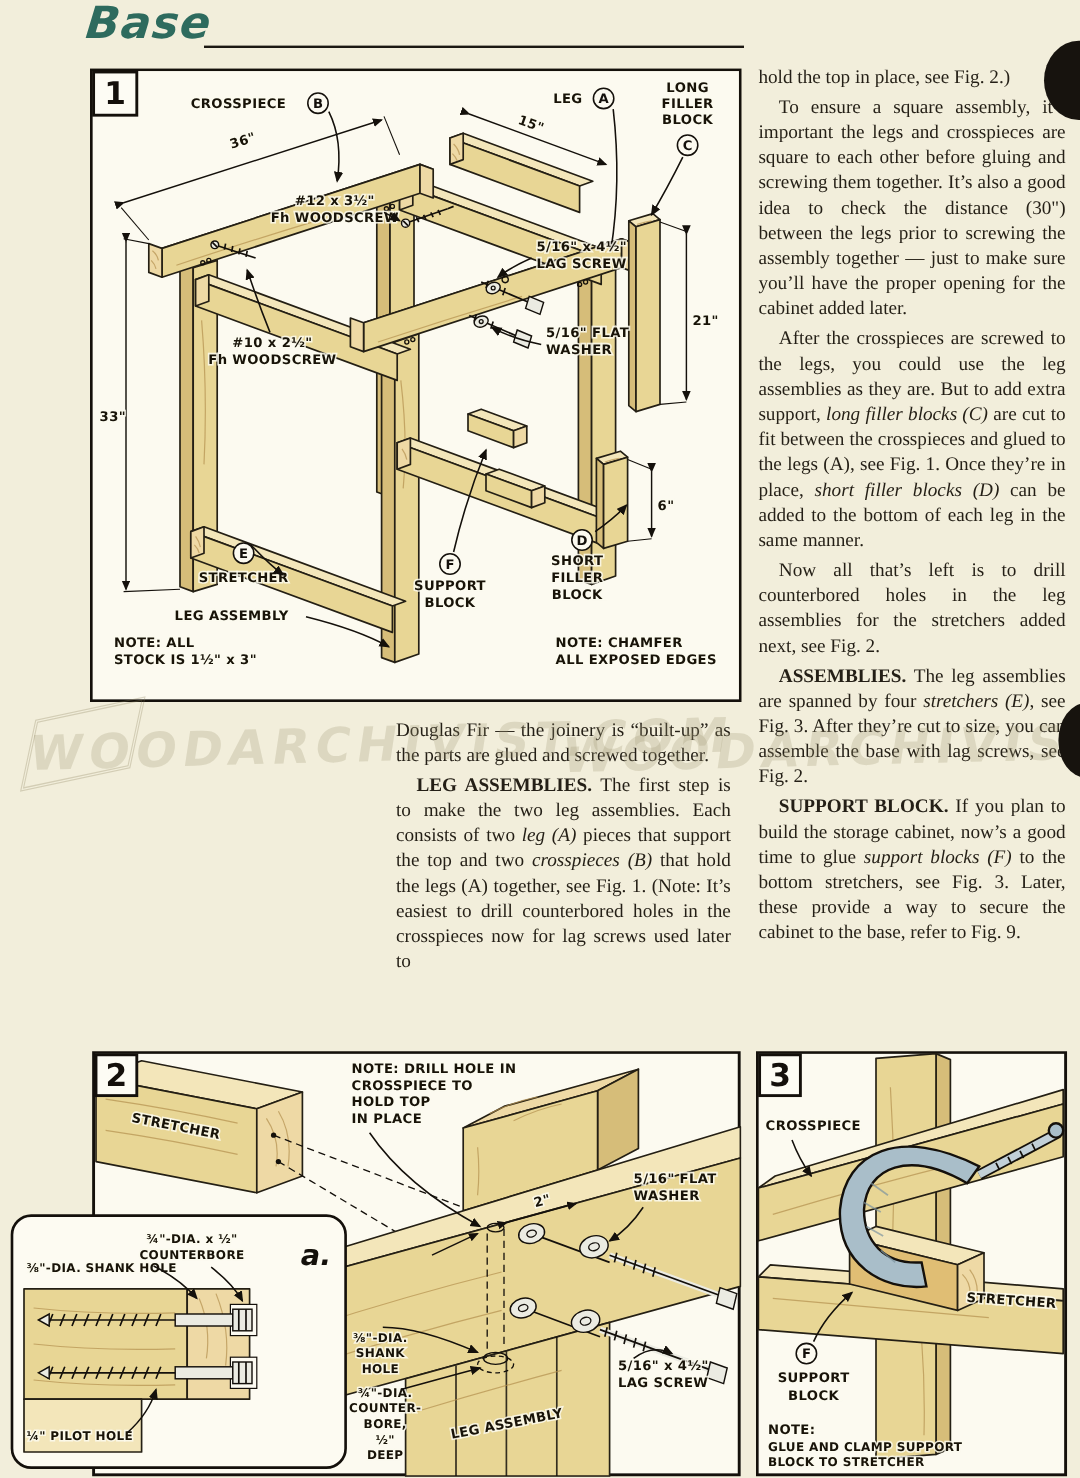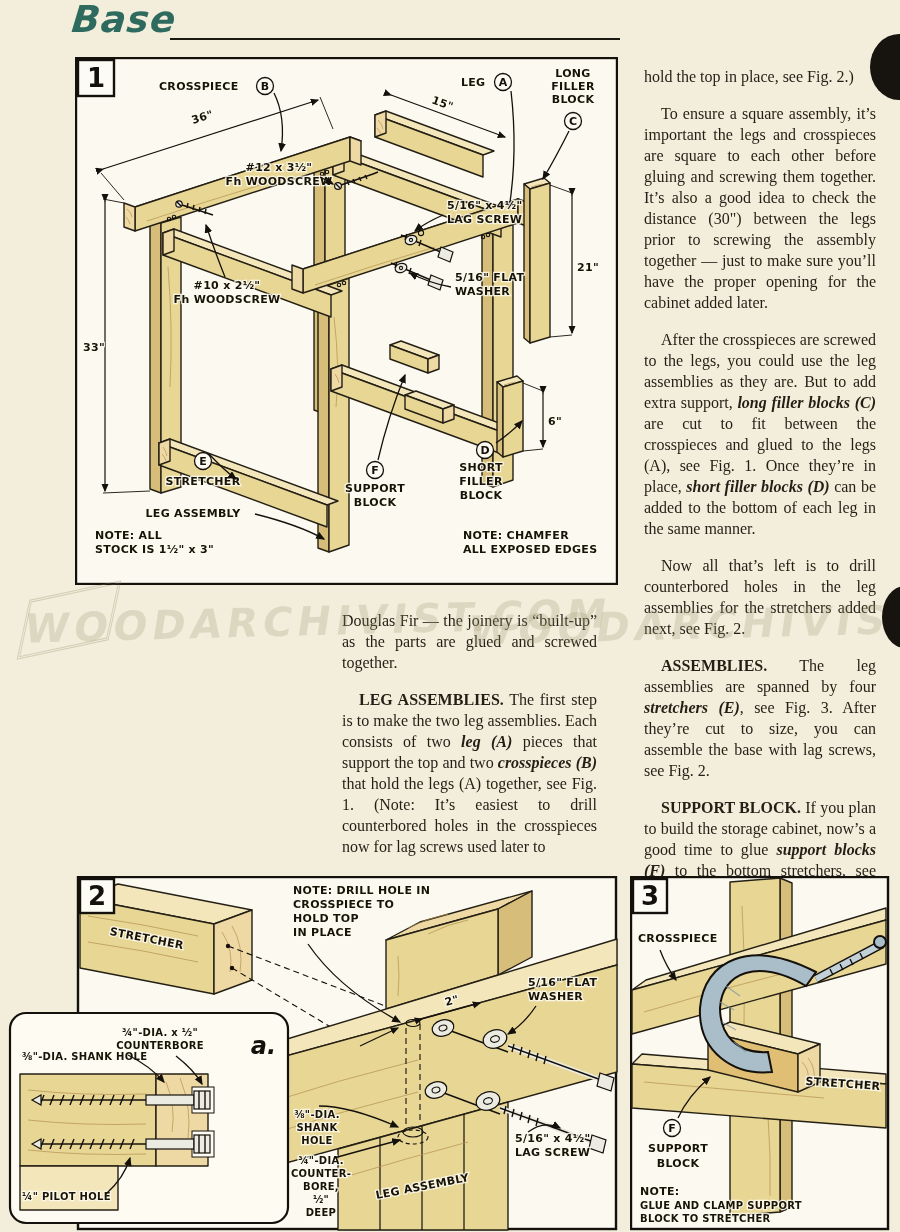--- a/index.html
+++ b/index.html
@@ -14,24 +14,24 @@
   .figbox{position:absolute;background:transparent;}
   .fig1{left:75px;top:57px;width:543px;height:528px;}
   .fig2{left:8px;top:876px;width:610px;height:356px;}
   .fig3{left:630px;top:876px;width:260px;height:356px;}
   svg{display:block;}
   
   .col{position:absolute;text-align:justify;font-size:16px;line-height:21px;}
   .col-left{left:25px;top:594px;width:287px;}
   .col-mid{left:326px;top:594px;width:287px;}
   .col-right{left:628px;top:50px;width:264px;}
-  .col p{margin:16px;}
+  .col p{margin:4px;}
   .col p.indent{text-indent:17px;}
   .sg-b{font-weight:700;}
-  .sg-i{font-style:italic;font-weight:bold;}
+  .sg-i{font-style:italic;}
   
   .wm{position:absolute;font-family:"DejaVu Sans",sans-serif;font-weight:700;font-size:40px;
       color:rgba(160,150,115,0.26);letter-spacing:5px;transform:skewX(-10deg) rotate(-1.5deg);
       pointer-events:none;z-index:6;white-space:nowrap;}
   .stamp{position:absolute;left:22px;top:592px;width:88px;height:50px;
          border:3px double rgba(140,128,92,0.30);transform:rotate(-12deg) skewX(-24deg);z-index:6;}
   .blob{position:absolute;background:#17130e;border-radius:50%;z-index:7;}
   .blob1{left:870px;top:34px;width:58px;height:66px;}
   .blob2{left:882px;top:586px;width:46px;height:62px;}
   

